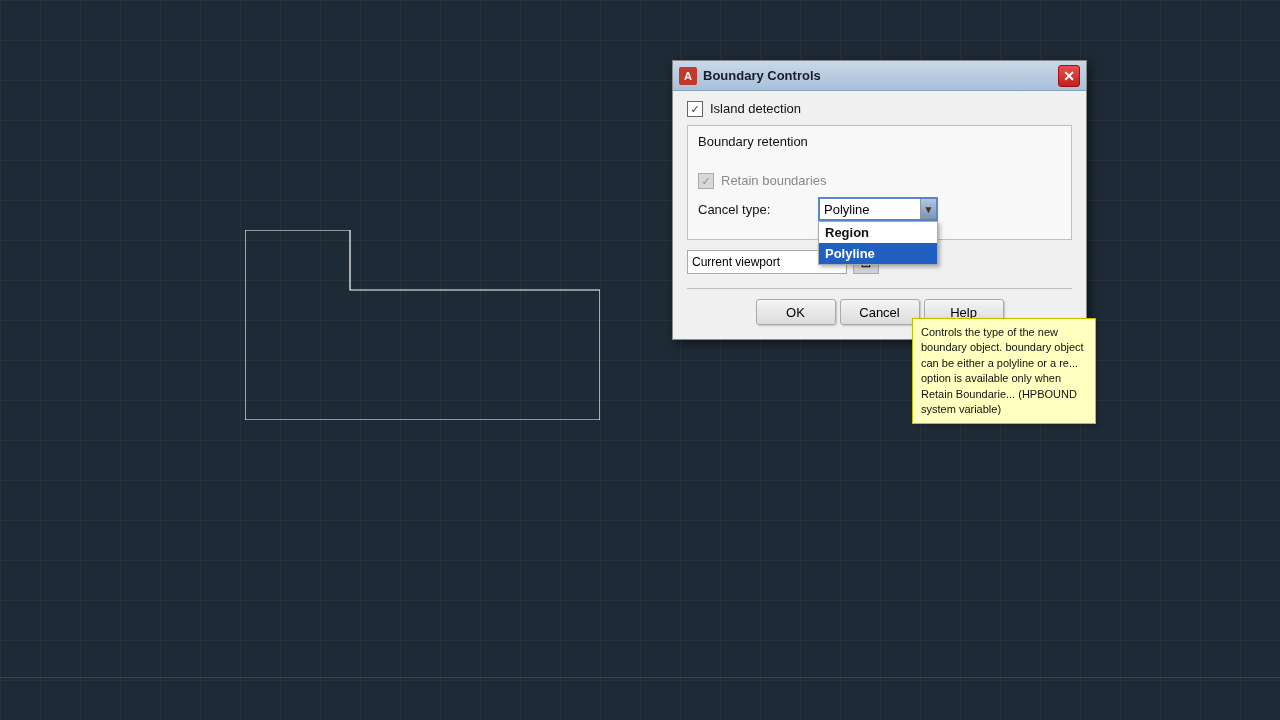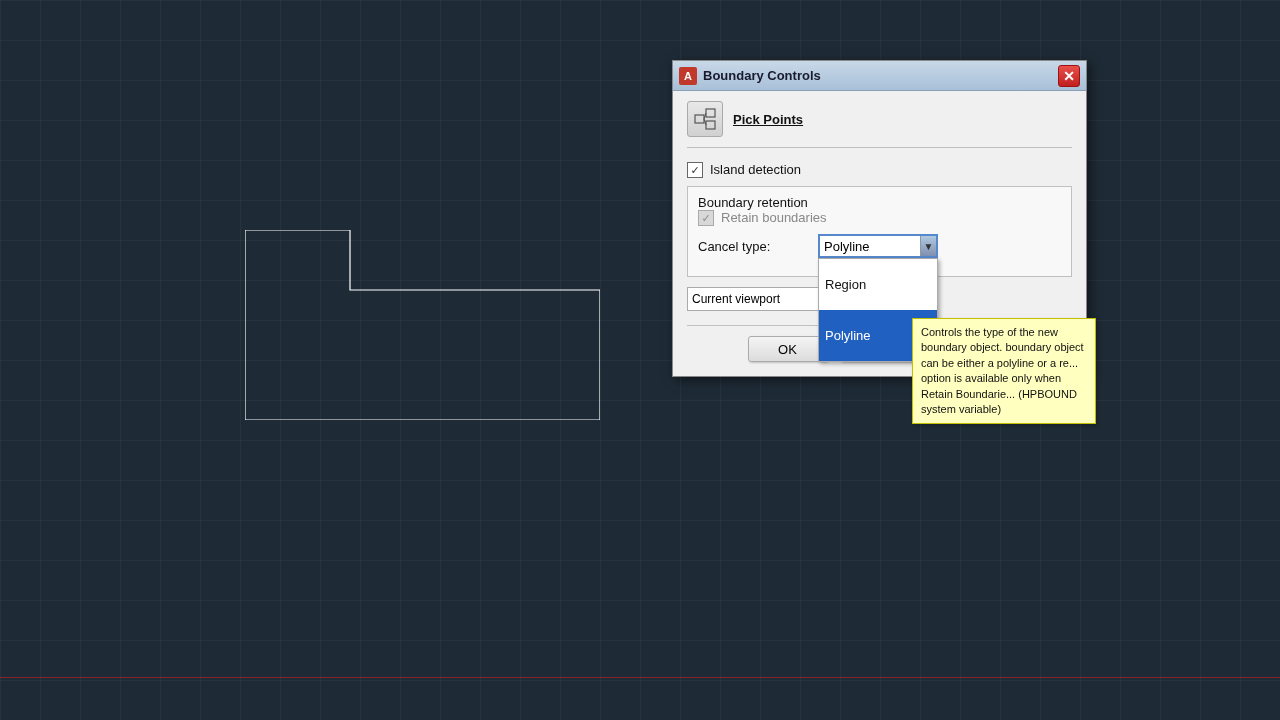--- a/index.html
+++ b/index.html
@@ -156,21 +156,21 @@
 
     .checkbox-label {
       font-size: 13px;
       color: #111;
     }
 
     
     .section-label {
       font-size: 13px;
       color: #111;
-      margin-bottom: 0;
+      margin-bottom: 24px;
       margin-left: 0;
     }
 
     
     .checkbox-row.disabled .checkbox-custom {
       background: #d8d8d8;
       border-color: #aaa;
     }
     .checkbox-row.disabled .checkbox-label {
       color: #888;
@@ -236,24 +236,25 @@
       top: 24px;
       left: 0;
       width: 120px;
       background: white;
       border: 1px solid #aaa;
       z-index: 100;
       box-shadow: 2px 2px 4px rgba(0,0,0,0.3);
     }
 
     .dropdown-item {
-      padding: 18px 6px;
-      font-size: 13px;
-      cursor: pointer;
-      color: #111;
+      padding: 3px 6px;
+      font-size: 13px;
+      cursor: pointer;
+      color: #111;
+      font-weight: bold;
     }
 
     .dropdown-item.selected {
       background: #2060c0;
       color: white;
     }
 
     
     .tooltip-box {
       position: absolute;
@@ -317,21 +318,21 @@
       align-items: center;
       justify-content: center;
       cursor: pointer;
       font-size: 13px;
     }
 
     
     .dialog-footer {
       display: flex;
       justify-content: center;
-      gap: 12px;
+      gap: 4px;
       margin-top: 14px;
       padding-top: 10px;
       border-top: 1px solid #c0c0c0;
     }
 
     .dialog-btn {
       width: 80px;
       height: 26px;
       background: linear-gradient(to bottom, #f4f4f4, #dcdcdc);
       border: 1px solid #aaa;
@@ -377,33 +378,20 @@
       <span>A</span>
     </div>
     <span class="dialog-title-text">Boundary Controls</span>
     <div class="dialog-close-btn">
       <span>✕</span>
     </div>
   </div>
 
   <div class="dialog-body">
 
-    <div class="pick-points-row">
-      <div class="pick-points-icon-btn">
-
-        <svg class="pick-icon-svg" viewBox="0 0 24 24">
-          <rect x="2" y="8" width="9" height="8" fill="none" stroke="#555" stroke-width="1.2"></rect>
-          <rect x="13" y="2" width="9" height="8" fill="none" stroke="#555" stroke-width="1.2"></rect>
-          <rect x="13" y="14" width="9" height="8" fill="none" stroke="#555" stroke-width="1.2"></rect>
-          <line x1="11" y1="12" x2="13" y2="6" stroke="#555" stroke-width="1"></line>
-          <line x1="11" y1="12" x2="13" y2="18" stroke="#555" stroke-width="1"></line>
-        </svg>
-      </div>
-      <span class="pick-points-label">Pick Points</span>
-    </div>
 
     <div class="checkbox-row">
       <div class="checkbox-custom checked"></div>
       <span class="checkbox-label">Island detection</span>
     </div>
 
     <div class="section-box">
       <div class="section-label">Boundary retention</div>
 
       <div class="checkbox-row disabled">

